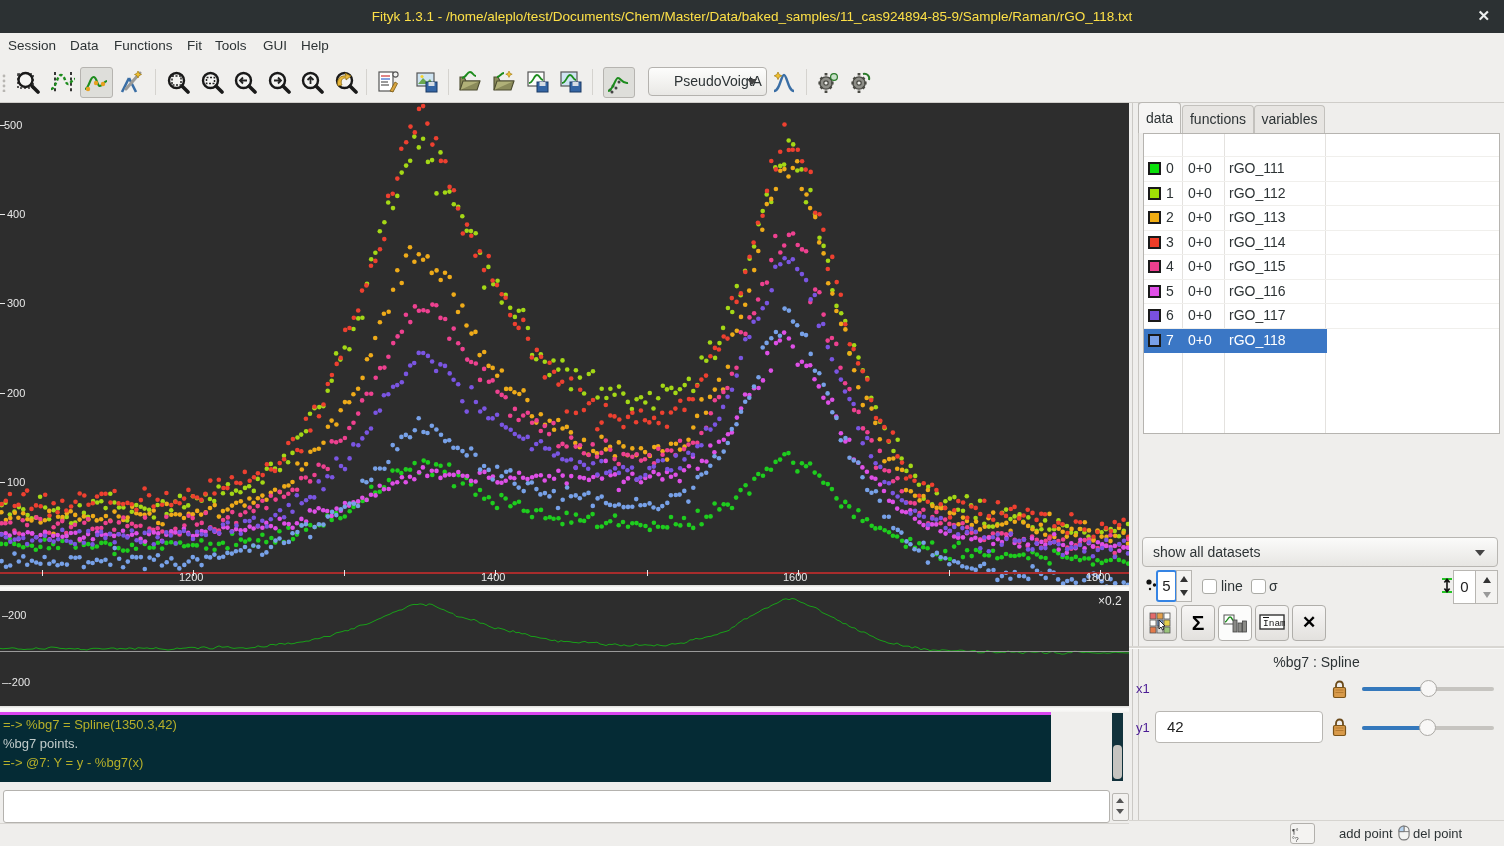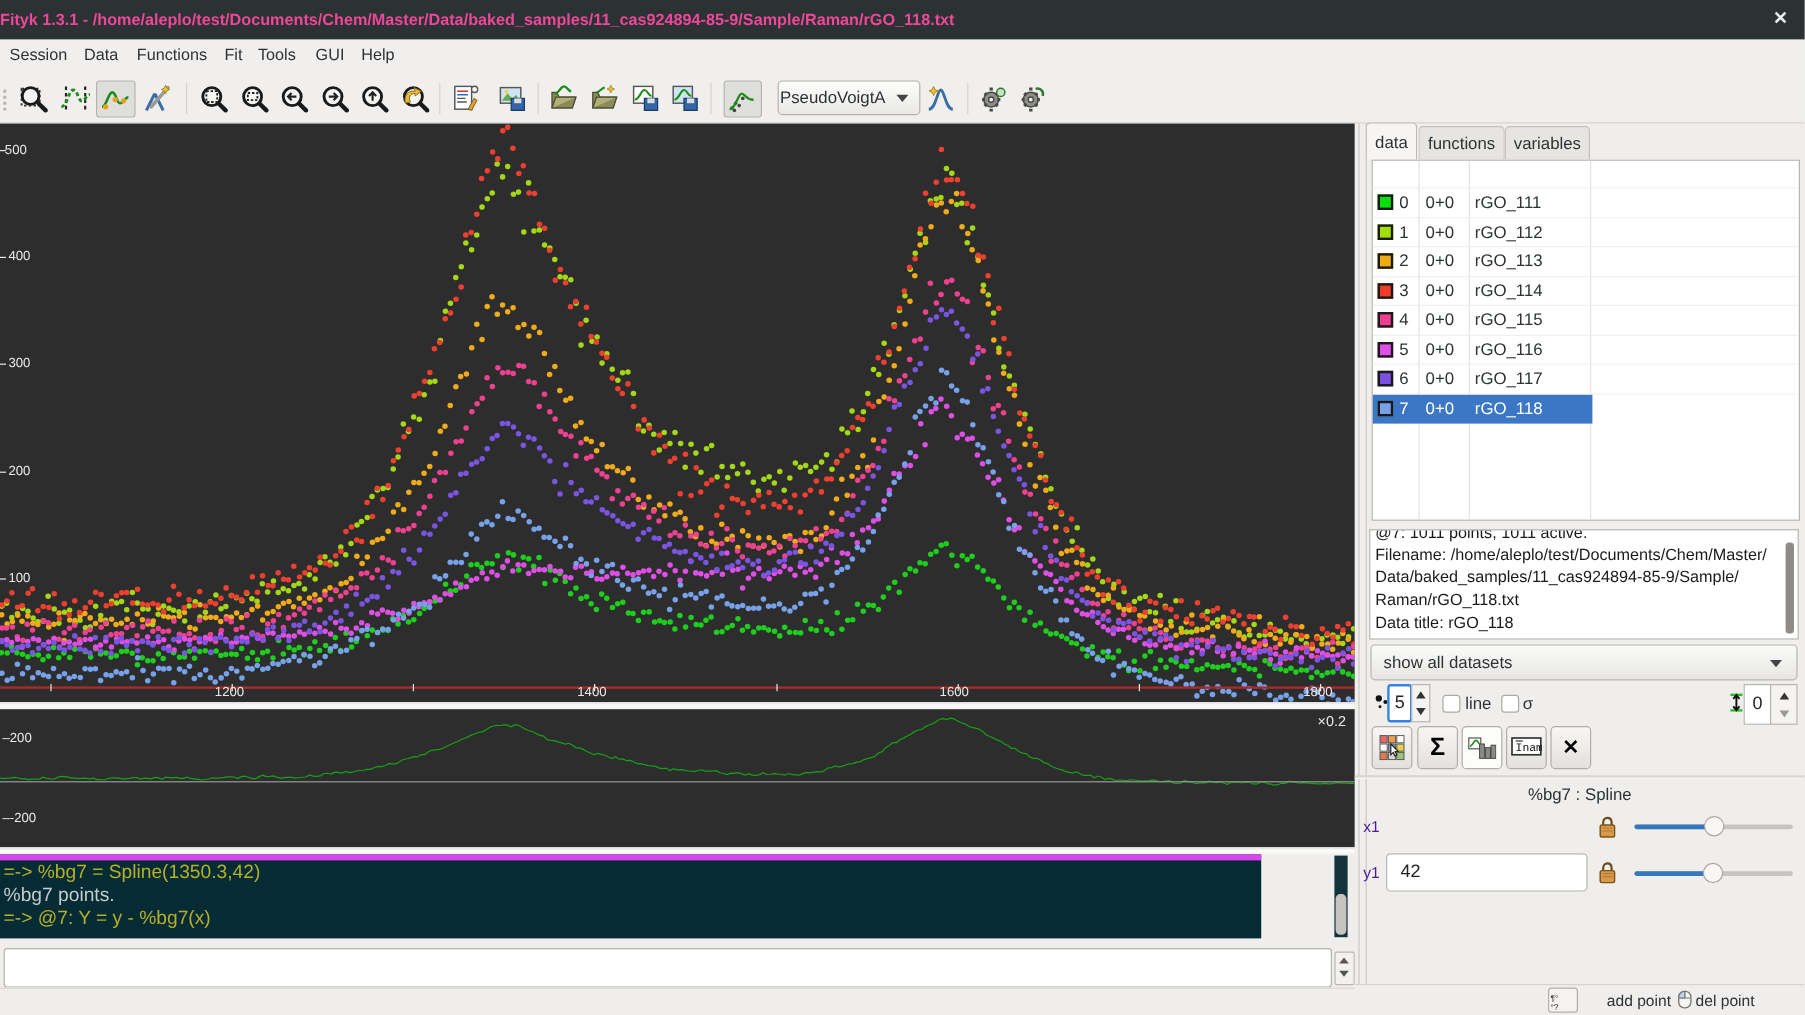--- a/index.html
+++ b/index.html
@@ -1,34 +1,34 @@
 <!DOCTYPE html>
 <html><head><meta charset="utf-8"><style>
 html,body{margin:0;padding:0}
 body{width:1504px;height:846px;position:relative;overflow:hidden;
  font-family:"Liberation Sans",sans-serif;background:#efeeec}
 .abs{position:absolute}
-#titlebar{left:0;top:0;width:1504px;height:33px;background:#2c3133;color:#ec4899;
- font-size:13.5px;font-weight:bold;line-height:33px;white-space:nowrap}
+#titlebar{left:0;top:0;width:1504px;height:33px;background:#2c3133;color:#fde047;
+ font-size:13.5px;font-weight:normal;text-align:center;line-height:33px;white-space:nowrap}
 #closex{right:14px;top:0;color:#eceeee;font-size:15px;line-height:31px;font-weight:bold}
 #menubar{left:0;top:33px;width:1504px;height:29px;background:#f0efed;font-size:13.5px;color:#2d3335}
 .mi{position:absolute;top:5px}
 #toolbar{left:0;top:62px;width:1504px;height:40px;background:#f0efed;border-bottom:1px solid #cfcdc9}
 .tsep{position:absolute;top:7px;width:1px;height:26px;background:#d5d3cf}
 .ticon{position:absolute;top:8px;width:24px;height:24px}
 .pressed{background:#dededa;border:1px solid #b6b4b0;border-radius:3px}
 #combo-fn{left:648px;top:5px;width:119px;height:29px;background:linear-gradient(#fdfdfc,#e9e8e5);
- border:1px solid #b4b2ae;border-radius:4px;font-size:14px;color:#2d3335;line-height:27px;padding-left:1px;box-sizing:border-box}
+ border:1px solid #b4b2ae;border-radius:4px;font-size:14px;color:#2d3335;line-height:27px;padding-left:25px;box-sizing:border-box}
 #combo-fn .arr{position:absolute;right:9px;top:11px}
 
 #mainplot{left:0;top:103px;width:1129px;height:482px;background:#2d2d2d;overflow:hidden}
 #sash1{left:0;top:585px;width:1129px;height:6px;background:linear-gradient(#dddcd9,#fcfcfb 45%,#f4f3f1)}
 #auxplot{left:0;top:591px;width:1129px;height:115px;background:#2d2d2d;overflow:hidden}
 #sash2{left:0;top:706px;width:1129px;height:6px;background:linear-gradient(#dddcd9,#fcfcfb 45%,#f4f3f1)}
-#console{left:0;top:712px;width:1051px;height:70px;background:#052b35;border-top:5px solid #d946ef;box-sizing:border-box;font-size:16px}
+#console{left:0;top:712px;width:1051px;height:70px;background:#052b35;border-top:3px solid #d946ef;box-sizing:border-box;font-size:13px}
 #console div{position:absolute;left:3px;white-space:nowrap}
 .ccmd{color:#b5af2a}.cout{color:#c2cccb}
 #constrack{left:1112px;top:713px;width:11px;height:68px;background:#12323c}
 #conscroll{left:1113px;top:745px;width:9px;height:34px;background:#c6c4c0;border-radius:4px}
 #inputbox{left:3px;top:790px;width:1107px;height:33px;background:#fff;border:1px solid #b4b2ae;border-radius:3px;box-sizing:border-box}
 #inspin{left:1112px;top:793px;width:17px;height:28px;background:#f2f1ef;border:1px solid #b8b6b2;border-radius:2px;box-sizing:border-box}
 #botstrip{left:0;top:823px;width:1129px;height:23px;background:#efeeec;border-top:1px solid #d8d6d2}
 
 .axlab{position:absolute;color:#e8e8e8;font-size:11px;white-space:nowrap}
 .tickv{position:absolute;width:5px;height:1px;background:#e8e8e8}
@@ -2450,28 +2450,20 @@
       </div>
  <div class="rowsep" style="top:193.5px"></div>
  <div class="drow" id="selrow" style="top:194.5px">
         <span class="sw" style="background:#78a0e8"></span>
         <span class="dno">7</span>
         <span class="dfn">0+0</span>
         <span class="dnm">rGO_118</span>
       </div>
 </div>
 <div id="sash3" class="abs"></div>
-<div id="infobox" class="abs">
-      <div id="infotext">@7: 1011 points, 1011 active.
-Filename: /home/aleplo/test/Documents/Chem/Master/
-Data/baked_samples/11_cas924894-85-9/Sample/
-Raman/rGO_118.txt
-Data title: rGO_118</div>
-      <div id="infoscroll"></div>
-    </div>
 <div id="combo-show" class="abs">show all datasets<span class="arr"></span></div>
 
 <svg class="abs" style="left:16px;top:475px" width="13" height="15">
       <g fill="#111">
         <circle cx="4" cy="4" r="2.6"></circle>
         <circle cx="9.5" cy="7" r="1.7"></circle>
         <circle cx="5" cy="11" r="1.2"></circle>
       </g>
     </svg>
 <div class="spinbox" style="left:27px;top:467px;width:21px;height:32px;border:2px solid #3584e4;border-radius:3px;line-height:28px;text-align:center">5</div>

